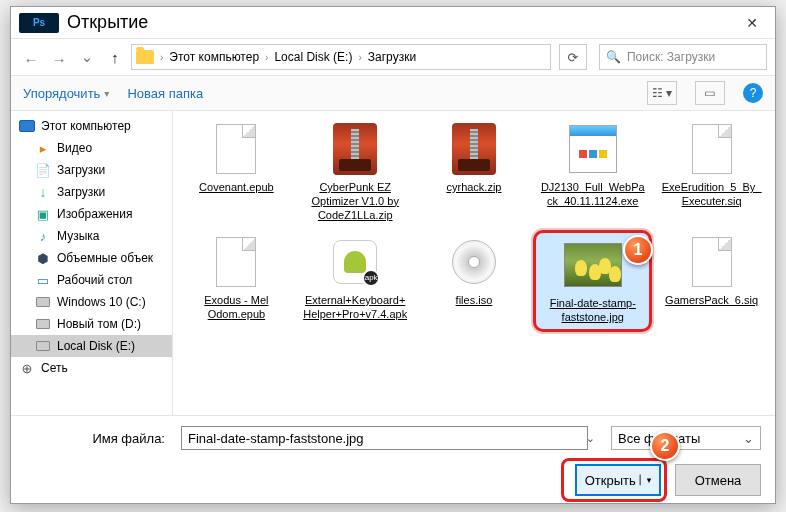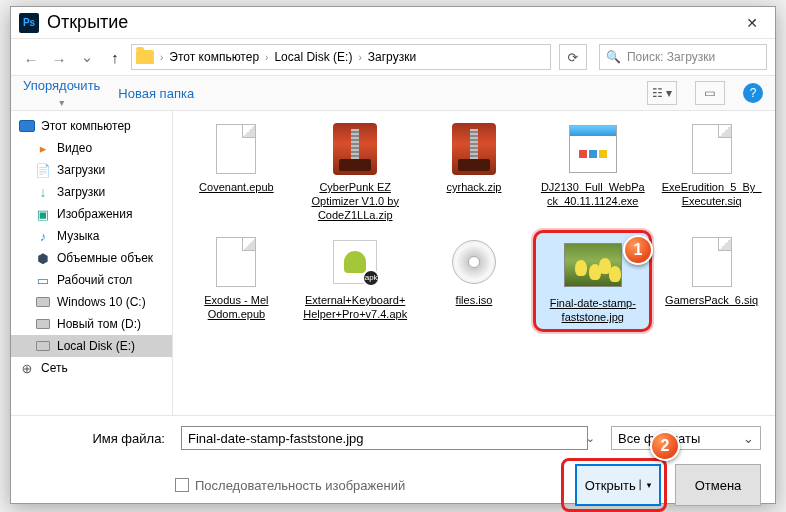--- a/index.html
+++ b/index.html
@@ -1,33 +1,33 @@
 <!DOCTYPE html>
 <html><head>
 <meta charset="utf-8">
 <style>
 * { margin:0; padding:0; box-sizing:border-box; font-family:"Segoe UI",Tahoma,sans-serif; }
 body { background:#f0f0f0; width:786px; height:512px; overflow:hidden; }
 .dialog { position:absolute; left:10px; top:6px; width:766px; height:498px; background:#fff; border:1px solid #999; box-shadow:0 4px 20px rgba(0,0,0,.3); }
 .titlebar { height:32px; display:flex; align-items:center; background:#fff; border-bottom:1px solid #e5e5e5; }
-.titlebar .appicon { width:20px; height:20px; margin:0 8px; background:#001e36; color:#31a8ff; font-size:10px; font-weight:bold; display:flex; align-items:center; justify-content:center; border-radius:2px; }
+.titlebar .appicon { width:40px; height:20px; margin:0 8px; background:#001e36; color:#31a8ff; font-size:10px; font-weight:bold; display:flex; align-items:center; justify-content:center; border-radius:2px; }
 .titlebar .title { font-size:18px; flex:1; }
 .titlebar .close { width:46px; height:32px; display:flex; align-items:center; justify-content:center; font-size:14px; color:#333; }
 .navrow { height:36px; display:flex; align-items:center; padding:0 8px; gap:4px; }
 .navbtn { width:24px; height:24px; display:flex; align-items:center; justify-content:center; color:#777; font-size:15px; }
 .navbtn.en { color:#222; }
 .crumb-wrap { flex:1; height:26px; border:1px solid #ccc; display:flex; align-items:center; padding:0 4px; font-size:12px; gap:2px; }
 .folder-ic { width:18px; height:14px; background:#ffcf4b; border-radius:2px 2px 1px 1px; position:relative; margin-right:4px; }
 .folder-ic:before { content:""; position:absolute; top:-3px; left:0; width:8px; height:3px; background:#ffcf4b; border-radius:2px 2px 0 0; }
 .crumb { padding:0 4px; }
 .chev { color:#888; font-size:10px; }
 .refresh { width:28px; height:26px; border:1px solid #ccc; margin-left:4px; display:flex; align-items:center; justify-content:center; font-size:13px; color:#555; }
 .search { width:168px; height:26px; border:1px solid #ccc; margin-left:8px; display:flex; align-items:center; padding:0 6px; font-size:12px; color:#888; gap:6px; }
 .toolbar { height:36px; display:flex; align-items:center; padding:0 12px; gap:18px; border-top:1px solid #e5e5e5; border-bottom:1px solid #e5e5e5; background:#fafafa; }
-.toolbar .tb { color:#1a6fc4; font-size:13px; display:flex; align-items:center; gap:4px;flex-direction:column; }
+.toolbar .tb { color:#1a6fc4; font-size:13px; display:flex; align-items:center; gap:4px; }
 .toolbar .spacer { flex:1; }
 .toolbar .vbtn { width:30px; height:24px; border:1px solid #ccc; display:flex; align-items:center; justify-content:center; font-size:12px; color:#555; }
 .toolbar .help { width:20px; height:20px; border-radius:50%; background:#1a8fe3; color:#fff; font-size:12px; display:flex; align-items:center; justify-content:center; }
 .body { display:flex; height:304px; }
 .sidebar { width:162px; border-right:1px solid #e5e5e5; overflow:hidden; padding-top:4px; }
 .sb { height:22px; display:flex; align-items:center; font-size:12px; padding-left:8px; gap:6px; }
 .sb.ind { padding-left:24px; }
 .sb.sel { background:#d0d0d0; }
 .sb .ic { width:16px; height:14px; flex-shrink:0; display:flex; align-items:center; justify-content:center; }
 .mon { width:16px; height:12px; background:#2d7dd2; border:1px solid #1560a8; border-radius:2px; }
@@ -47,40 +47,40 @@
 .fitem .lbl { word-break:break-word; padding:0 4px;text-decoration:underline; }
 .page { width:40px; height:50px; background:#fff; border:1px solid #bbb; position:relative; }
 .page:before { content:""; position:absolute; top:0; right:0; width:12px; height:12px; background:linear-gradient(135deg,#fff 50%,#ddd 50%); border-left:1px solid #bbb; border-bottom:1px solid #bbb; }
 .zip { width:44px; height:52px; background:linear-gradient(#a0341c,#d94f2b 40%,#8b2a14); border-radius:4px; position:relative; }
 .zip:before { content:""; position:absolute; left:50%; top:6px; transform:translateX(-50%); width:8px; height:30px; background:repeating-linear-gradient(#c0c0c0 0 2px,#888 2px 4px); }
 .zip:after { content:""; position:absolute; bottom:4px; left:6px; right:6px; height:12px; background:#4a1808; border-radius:2px; }
 .exe { width:48px; height:48px; border:1px solid #aaa; background:#fff; display:flex; flex-direction:column; }
 .exe .bar { height:10px; background:linear-gradient(#6cf,#39d); }
 .exe .mid { flex:1; display:flex; align-items:center; justify-content:center; gap:2px; }
 .exe .sq { width:8px; height:8px; }
-.apk { width:44px; height:44px; background:#fff; border:1px solid #ccc; border-radius:0; display:flex; align-items:center; justify-content:center; position:relative; }
+.apk { width:44px; height:44px; background:#fff; border:1px solid #ccc; border-radius:8px; display:flex; align-items:center; justify-content:center; position:relative; }
 .android { width:22px; height:22px; background:#a4c639; border-radius:11px 11px 4px 4px; }
 .apk .badge { position:absolute; right:-4px; bottom:-4px; width:18px; height:18px; background:#222; border:2px solid #fff; border-radius:50%; font-size:8px; color:#fff; display:flex; align-items:center; justify-content:center; }
 .iso { width:44px; height:44px; border-radius:50%; background:radial-gradient(circle at 50% 50%,#fff 0,#eee 18%,#ccc 20%,#f8f8f8 60%,#ddd 100%); border:1px solid #bbb; position:relative; }
 .iso:after { content:""; position:absolute; left:50%; top:50%; transform:translate(-50%,-50%); width:10px; height:10px; background:#fff; border:1px solid #aaa; border-radius:50%; }
 .thumb { width:58px; height:44px; background:linear-gradient(180deg,#6b8e3a 0%,#8fb052 40%,#4a6b1f 100%); border:1px solid #888; position:relative; overflow:hidden; }
 .thumb:before { content:""; position:absolute; left:10px; top:16px; width:12px; height:16px; background:#f4e04d; border-radius:50% 50% 40% 40%; box-shadow:14px 4px 0 #f4e04d,24px -2px 0 #f4e04d,34px 6px 0 #f4e04d; }
 .selbox { border:3px solid #e62020; border-radius:10px; box-shadow:0 0 0 2px rgba(230,32,32,.25); background:#cde8ff; }
 .callout { position:absolute; width:30px; height:30px; border-radius:50%; background:radial-gradient(circle at 35% 30%,#ff9a5a,#e84b1a 70%); border:2px solid #fff; box-shadow:0 2px 4px rgba(0,0,0,.4); color:#fff; font-weight:bold; font-size:16px; display:flex; align-items:center; justify-content:center; z-index:20; }
 .bottom { border-top:1px solid #e5e5e5; padding:10px 14px 8px; }
 .row1 { display:flex; align-items:center; gap:16px; }
 .lblfn { font-size:13px; text-align:right; width:140px; }
 .fninput { flex:1; height:24px; border:1px solid #888; padding:0 6px; font-size:13px; background:#fff; }
 .fmt { width:150px; height:24px; border:1px solid #adadad; font-size:13px; display:flex; align-items:center; padding:0 6px; position:relative; }
 .fmt:after { content:"⌄"; position:absolute; right:6px; color:#555; }
 .row2 { display:flex; align-items:center; margin-top:8px; }
 .chk { margin-left:150px; display:flex; align-items:center; gap:6px; font-size:13px; color:#666; }
 .chk .box { width:14px; height:14px; border:1px solid #888; background:#fff; }
 .row2 .sp { flex:1; }
-.btn { width:86px; height:42px; border:1px solid #adadad; background:#e1e1e1; font-size:13px; display:flex; align-items:center; justify-content:center; margin-left:8px; }
+.btn { width:86px; height:32px; border:1px solid #adadad; background:#e1e1e1; font-size:13px; display:flex; align-items:center; justify-content:center; margin-left:8px; }
 .btn.primary { border:2px solid #0078d7; background:#e5f1fb; }
 .btn-wrap { position:relative; }
 .btn-wrap.hl { border:3px solid #e62020; border-radius:8px; padding:3px; }
 </style>
 </head>
 <body>
 
 <div class="dialog">
 
   <div class="titlebar">
@@ -279,24 +279,20 @@
   <div class="bottom">
     <div class="row1">
       <div class="lblfn">Имя файла:</div>
       <input class="fninput" value="Final-date-stamp-faststone.jpg" style="">
       <span style="color:#555;font-size:11px;margin-left:-18px;">⌄</span>
       <div class="fmt">
           <span>Все форматы</span>
         </div>
     </div>
     <div class="row2">
-      <div class="chk">
-        <div class="box"></div>
-        <span>Последовательность изображений</span>
-      </div>
       <div class="sp"></div>
       <div class="btn-wrap hl" style="position:relative;">
         <div class="btn primary">
             <span>Открыть</span>
             <span style="margin-left:4px;font-size:9px;">▏▾</span>
           </div>
         <div class="callout" style="right:-16px; top:-30px;">2</div>
       </div>
       <div class="btn">Отмена</div>
     </div>

